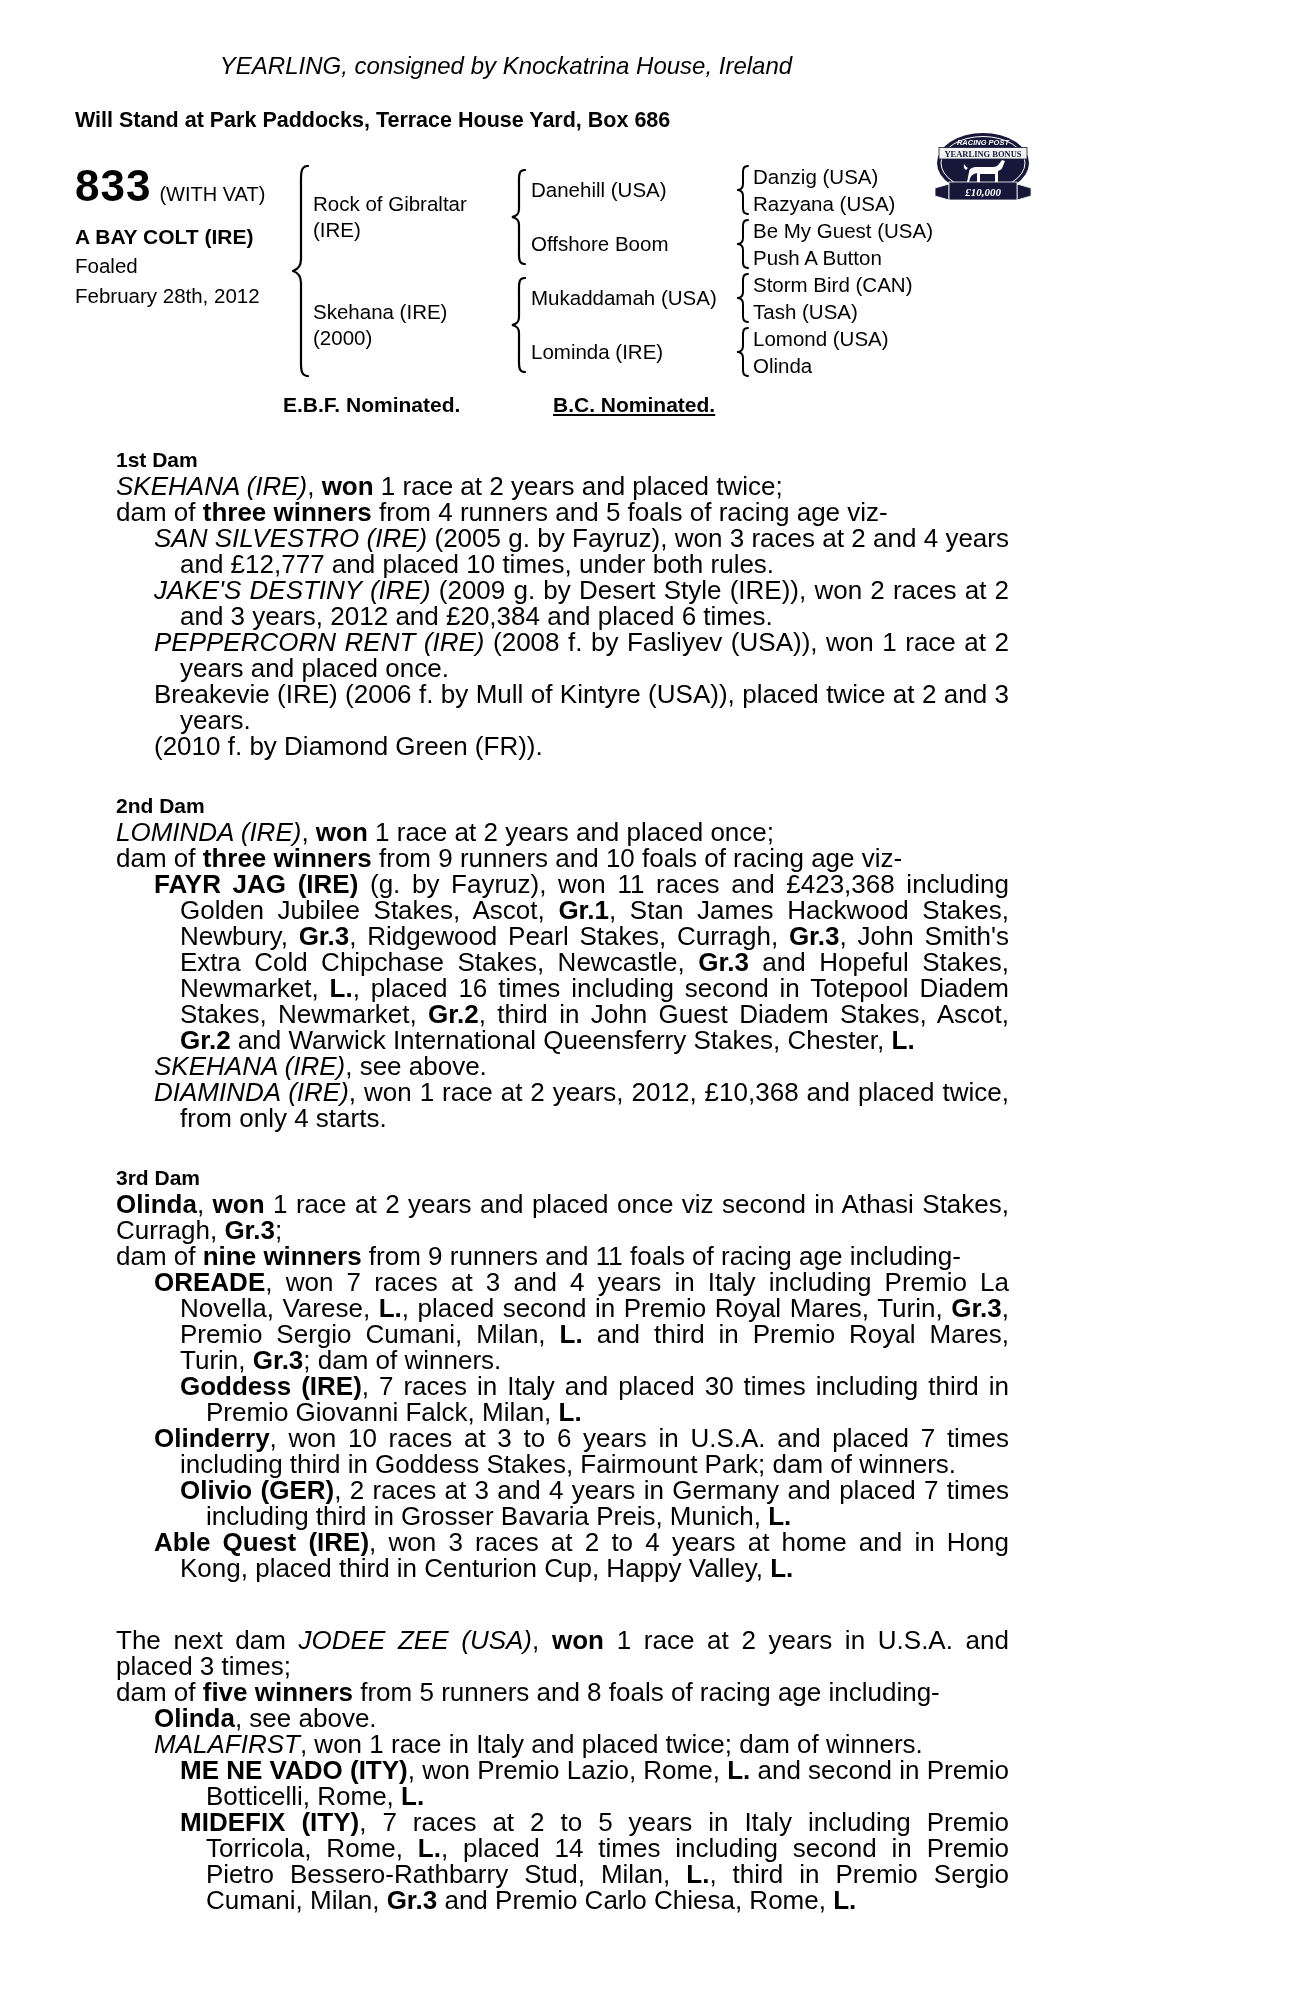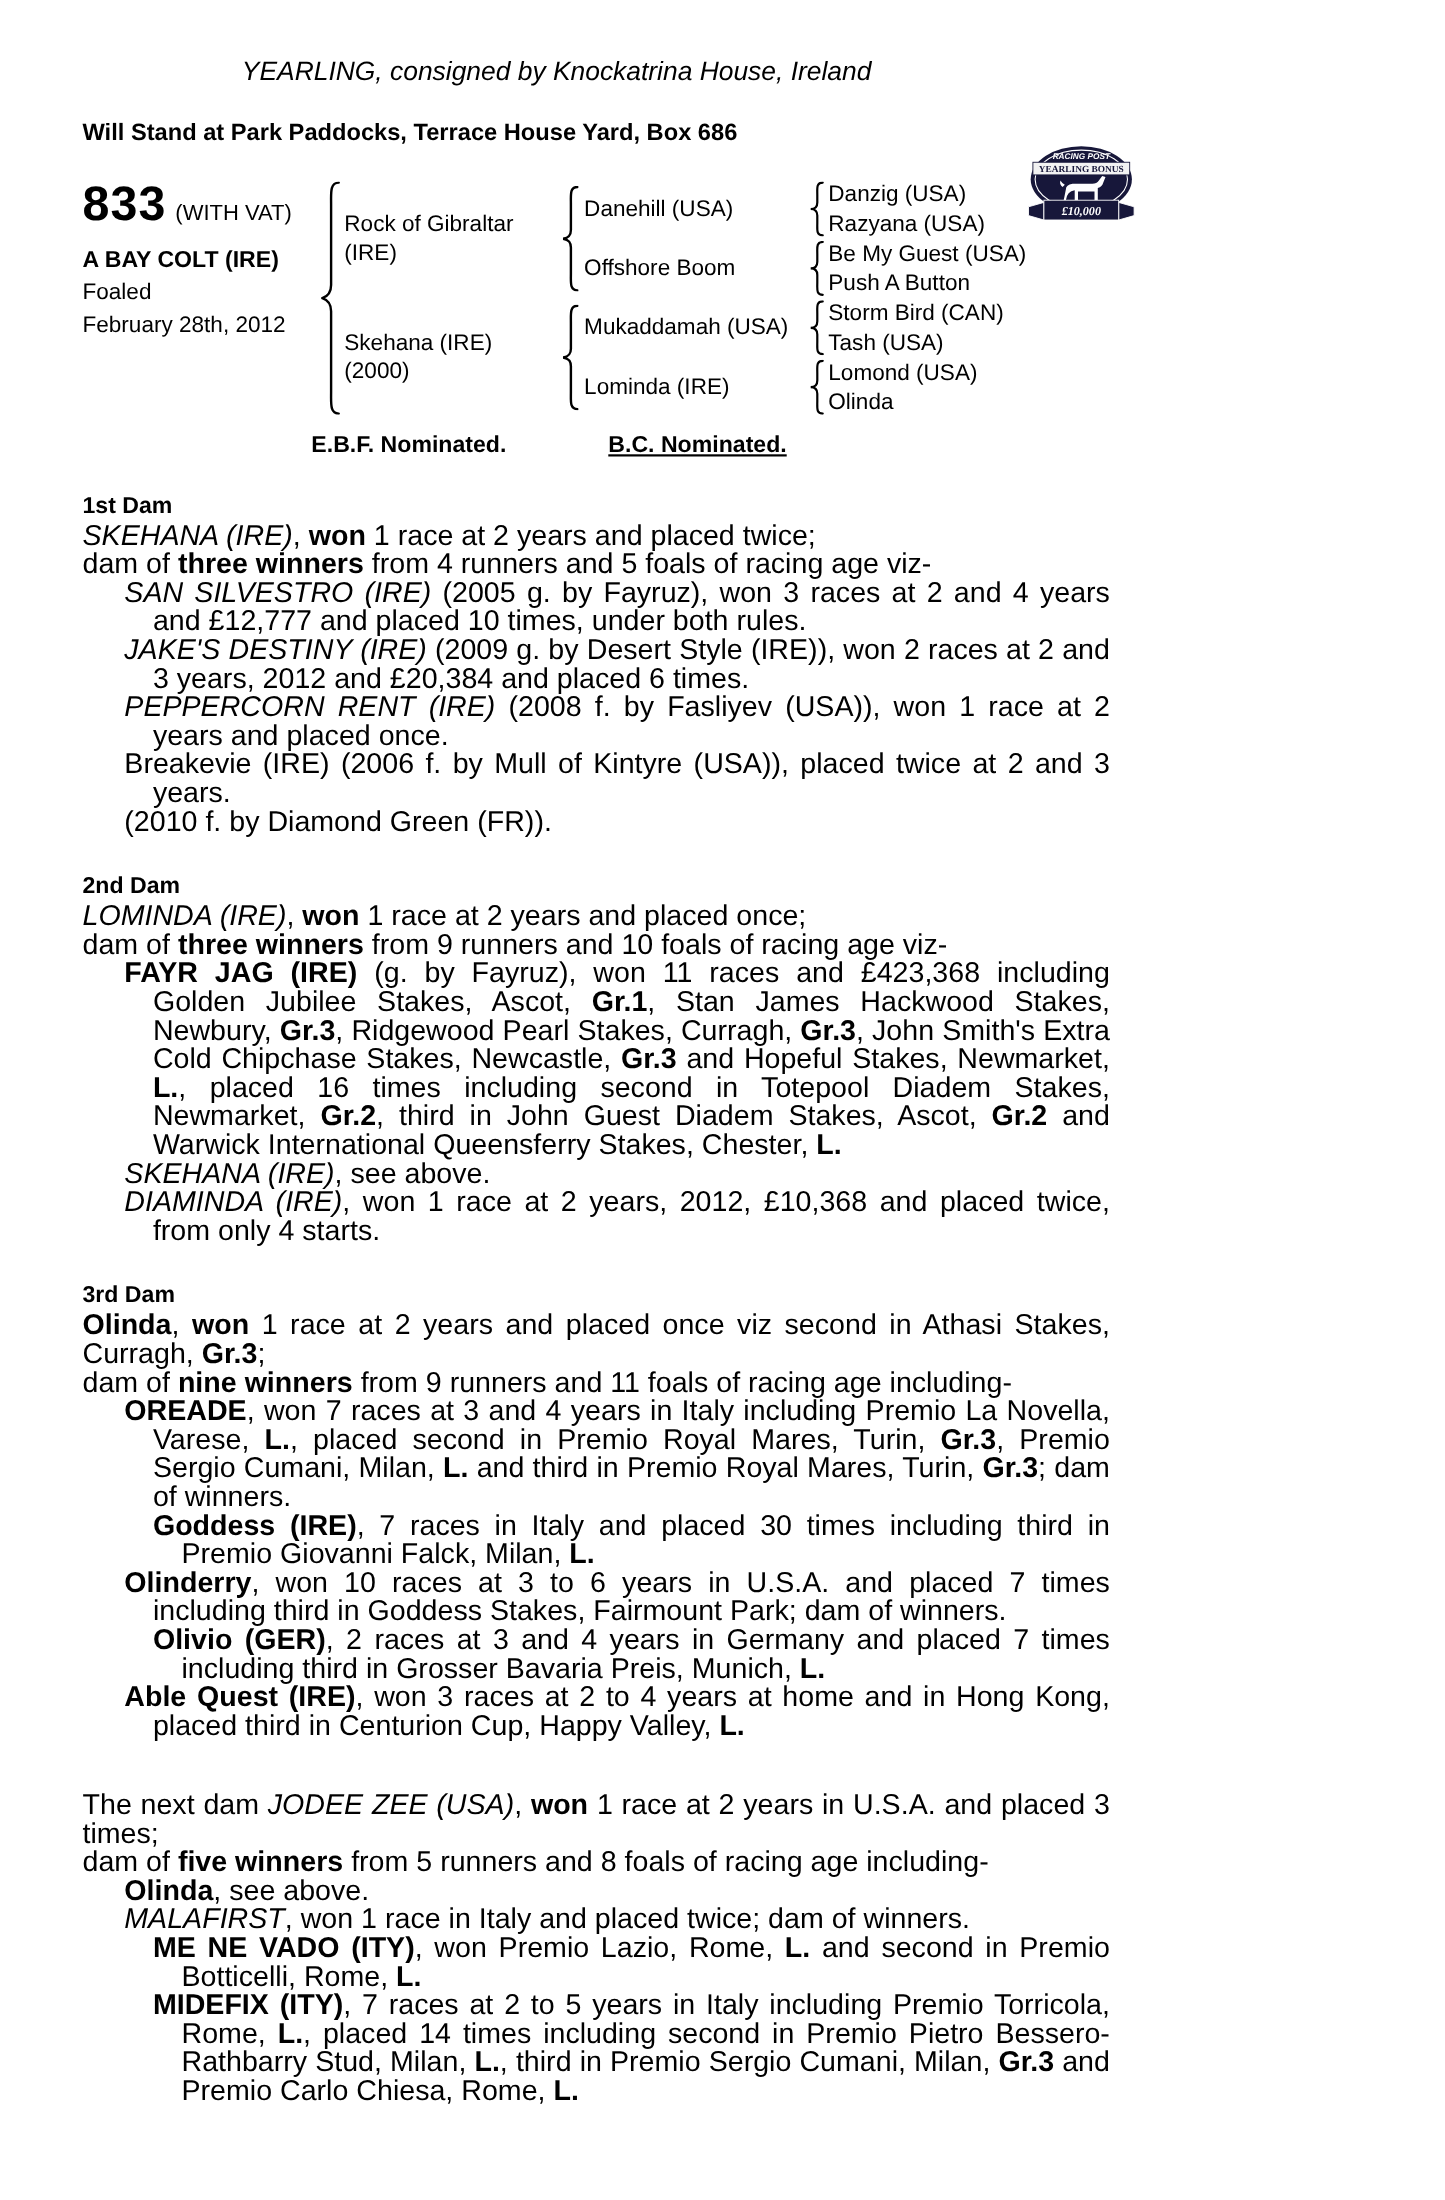--- a/index.html
+++ b/index.html
@@ -32,21 +32,21 @@
   .r1-9 { grid-row:1/9; } .r1-5 { grid-row:1/5; } .r5-9 { grid-row:5/9; }
   .r1-3 { grid-row:1/3; } .r3-5 { grid-row:3/5; } .r5-7 { grid-row:5/7; } .r7-9 { grid-row:7/9; }
   .r1 { grid-row:1; } .r2 { grid-row:2; } .r3 { grid-row:3; } .r4 { grid-row:4; }
   .r5 { grid-row:5; } .r6 { grid-row:6; } .r7 { grid-row:7; } .r8 { grid-row:8; }
 
   .nominated { position:relative; height:30px; margin-top:14px; font-weight:bold; font-size:21px; }
   .ebf { position:absolute; left:208px; top:0; }
   .bc  { position:absolute; left:478px; top:0;text-decoration:underline; }
 
   
-  .sections { margin-top:24px; }
+  .sections { margin-top:24px;margin-left:41px; }
   .section { margin-top:34px; }
   .section:first-child { margin-top:0; }
   .section.gap-large { margin-top:46px; }
   .sec-heading { font-weight:bold; font-size:21px; line-height:26px; }
   .para { margin:0; font-size:26px; line-height:26px; text-align:justify; }
   .indent-0 { padding-left:0; }
   .indent-1 { padding-left:64px; text-indent:-26px; }
   .indent-2 { padding-left:90px; text-indent:-26px; }
   .para .b { font-weight:bold; }
   .para .i { font-style:italic; }

